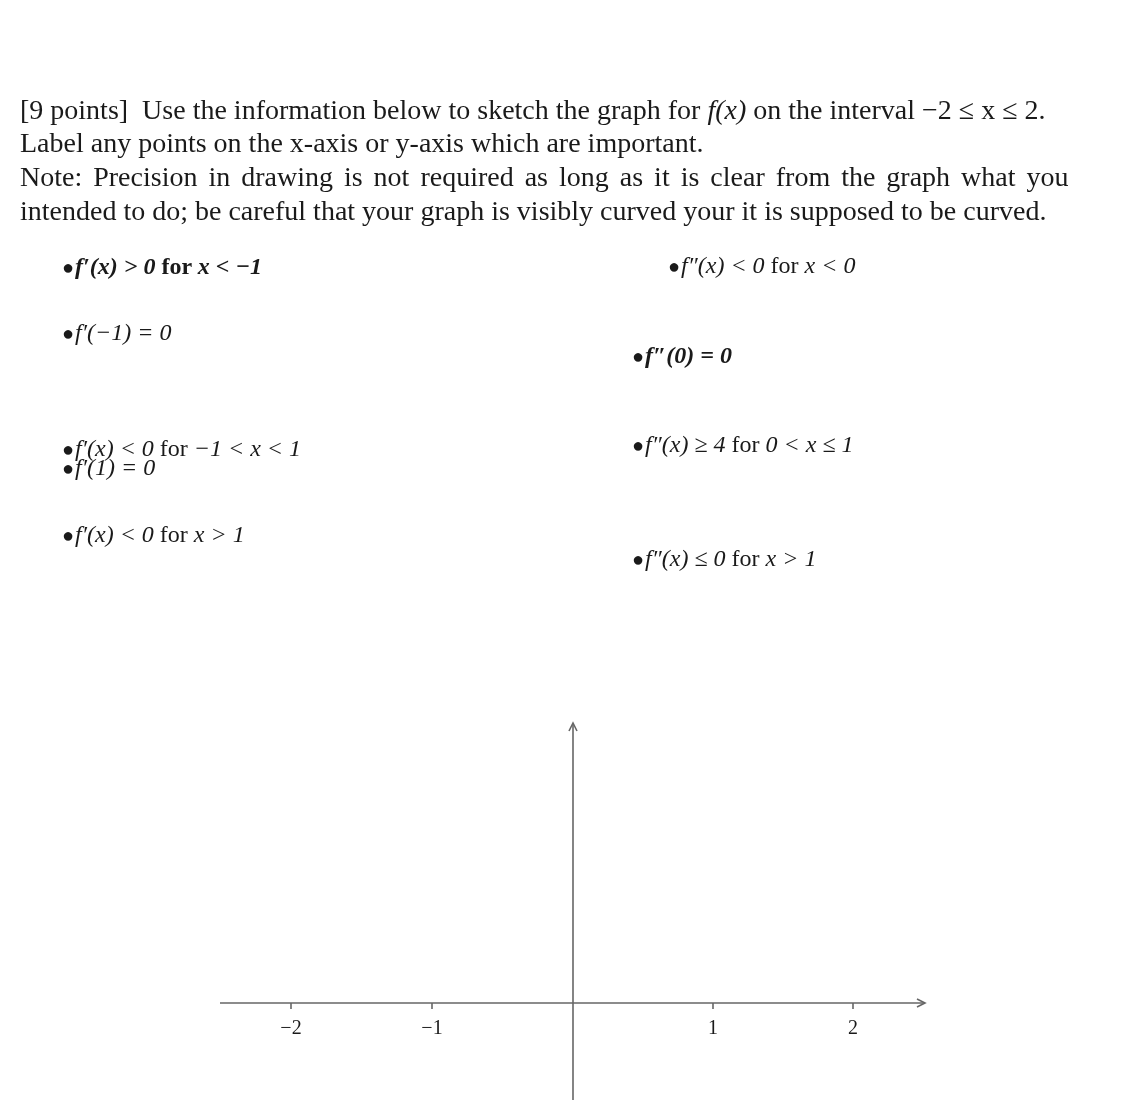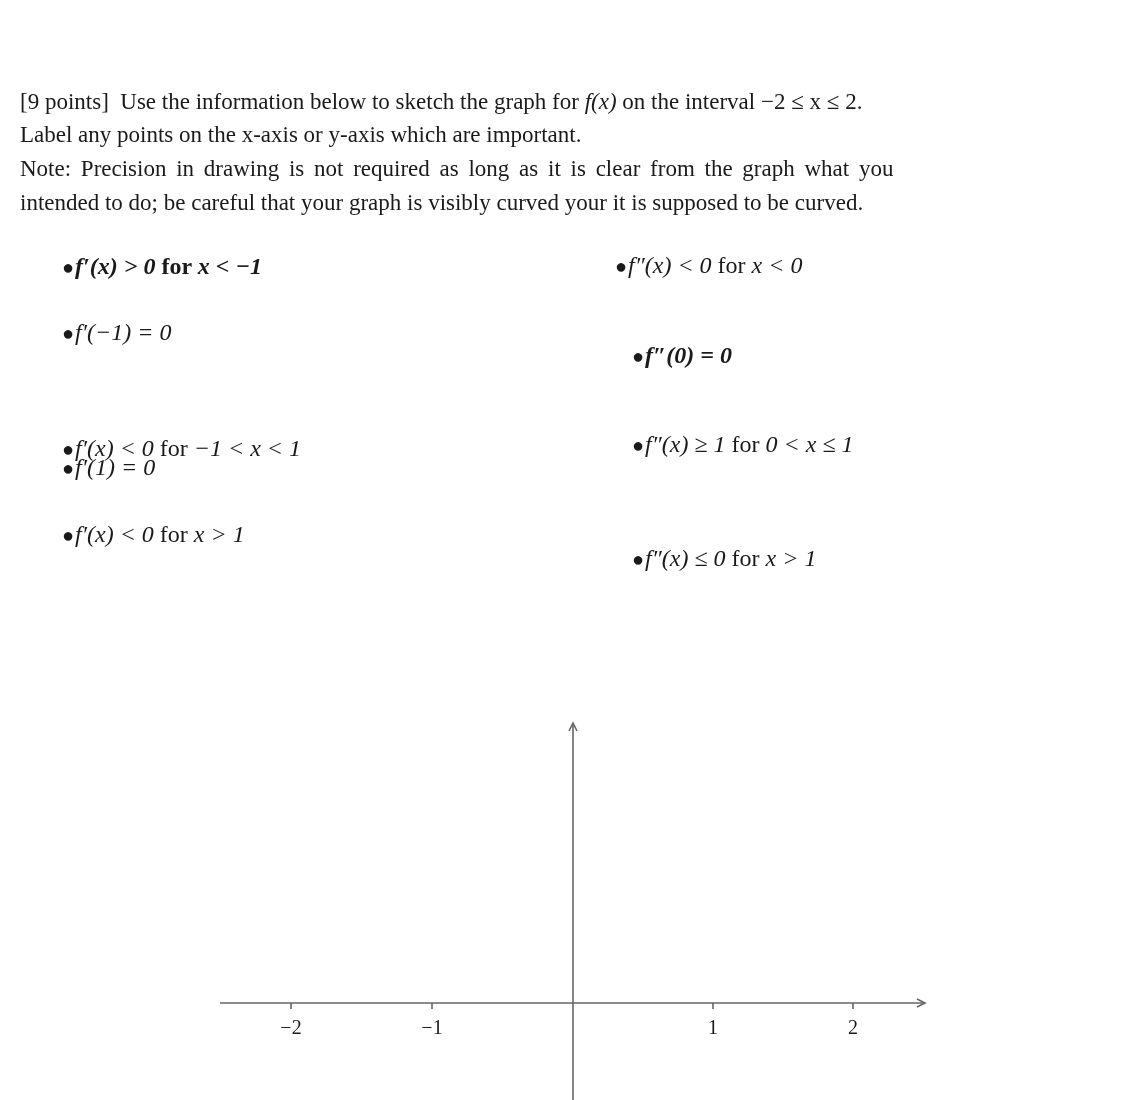--- a/index.html
+++ b/index.html
@@ -1,18 +1,18 @@
 <!DOCTYPE html>
 <html><head>
 <meta charset="utf-8">
 <style>
   html, body { margin: 0; padding: 0; background: #ffffff; }
   body { width: 1142px; height: 1100px; position: relative; overflow: hidden;
          font-family: "DejaVu Serif", "Liberation Serif", serif; color: #1a1a1a; }
-  .p { position: absolute; font-size: 23px; line-height: 34px; white-space: nowrap; font-family: "Liberation Serif", "DejaVu Serif", serif; }
+  .p { position: absolute; font-size: 28px; line-height: 34px; white-space: nowrap; font-family: "Liberation Serif", "DejaVu Serif", serif; margin-top: 8px; }
   .it { font-style: italic; }
   .l1 { left: 20px; top: 85px; }
   .l2 { left: 20px; top: 118px; }
   .l3 { left: 20px; top: 152px; word-spacing: 4px; text-align: center; }
   .l4 { left: 20px; top: 186px; }
   .cond { position: absolute; font-size: 24px; line-height: 30px; white-space: nowrap; font-family: "Liberation Serif", "DejaVu Serif", serif; }
   .bullet { font-size: 20px; margin-right: 1px; }
   svg.axes { position: absolute; left: 0; top: 0; }
   .tick-label { position: absolute; font-size: 20px; font-family: "Liberation Serif", "DejaVu Serif", serif; transform: translateX(-50%); }
 </style>
@@ -35,28 +35,28 @@
 <div class="cond" style="left:62px; top:385px;margin-top:48px;">
   <span class="bullet">●</span><span class="it">f′(x) &lt; 0</span><span> for </span><span class="it">−1 &lt; x &lt; 1</span>
 </div>
 <div class="cond" style="left:62px; top:452px;">
   <span class="bullet">●</span><span class="it">f′(1) = 0</span>
 </div>
 <div class="cond" style="left:62px; top:519px;text-align:center;">
   <span class="bullet">●</span><span class="it">f′(x) &lt; 0</span><span> for </span><span class="it">x &gt; 1</span>
 </div>
 
-<div class="cond" style="left:615px; top:250px;">
+<div class="cond" style="left:668px; top:250px;">
   <span class="bullet">●</span><span class="it">f″(x) &lt; 0</span><span> for </span><span class="it">x &lt; 0</span>
 </div>
 <div class="cond" style="left:632px; top:340px;font-weight:bold;">
   <span class="bullet">●</span><span class="it">f″(0) = 0</span>
 </div>
 <div class="cond" style="left:632px; top:429px;">
-  <span class="bullet">●</span><span class="it">f″(x) ≥ 1</span><span> for </span><span class="it">0 &lt; x ≤ 1</span>
+  <span class="bullet">●</span><span class="it">f″(x) ≥ 4</span><span> for </span><span class="it">0 &lt; x ≤ 1</span>
 </div>
 <div class="cond" style="left:632px; top:543px;">
   <span class="bullet">●</span><span class="it">f″(x) ≤ 0</span><span> for </span><span class="it">x &gt; 1</span>
 </div>
 
 <svg class="axes" width="1142" height="1100">
   <g stroke="#666" stroke-width="1.6" fill="none">
     <line x1="220" y1="1003" x2="924" y2="1003"></line>
     <path d="M917 999 L925 1003 L917 1007"></path>
     <line x1="573" y1="724" x2="573" y2="1100"></line>

